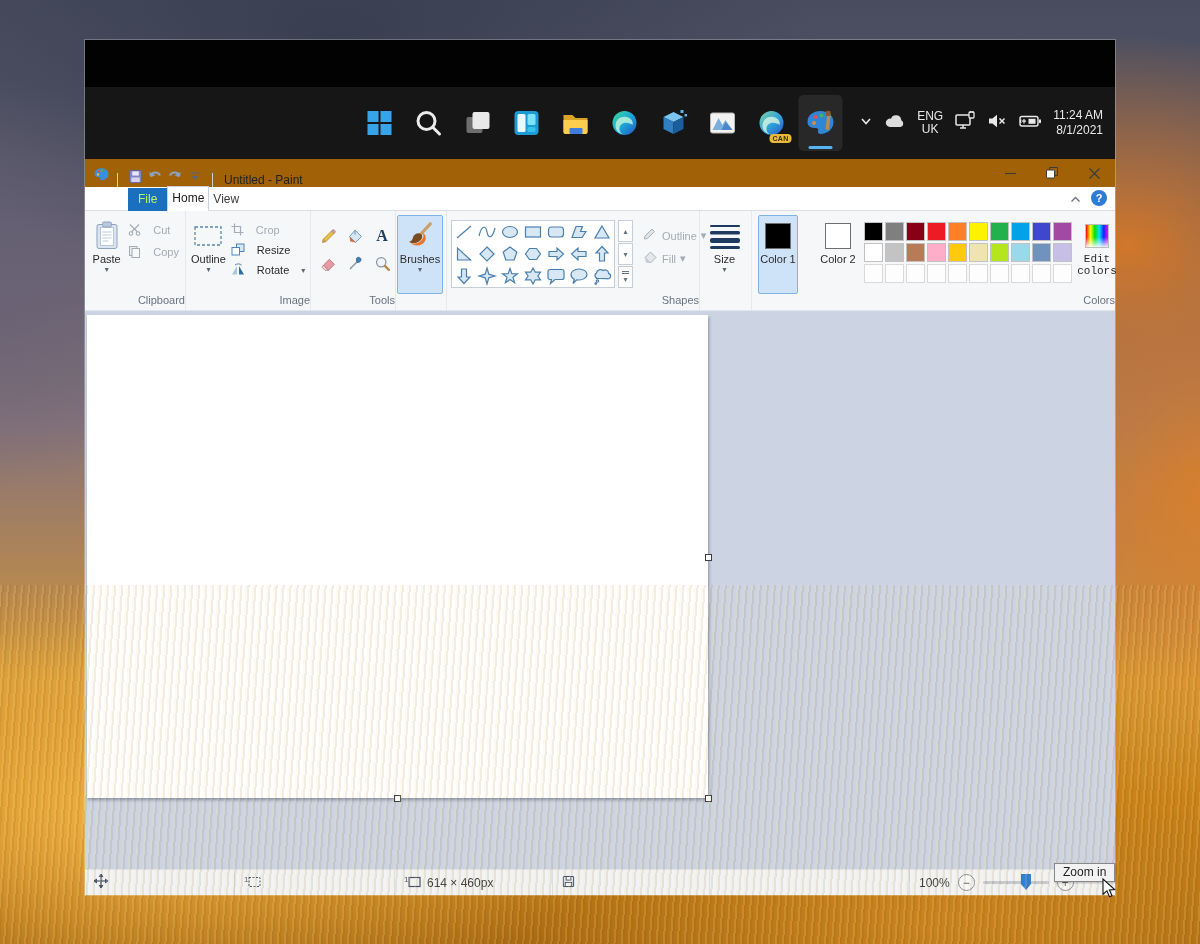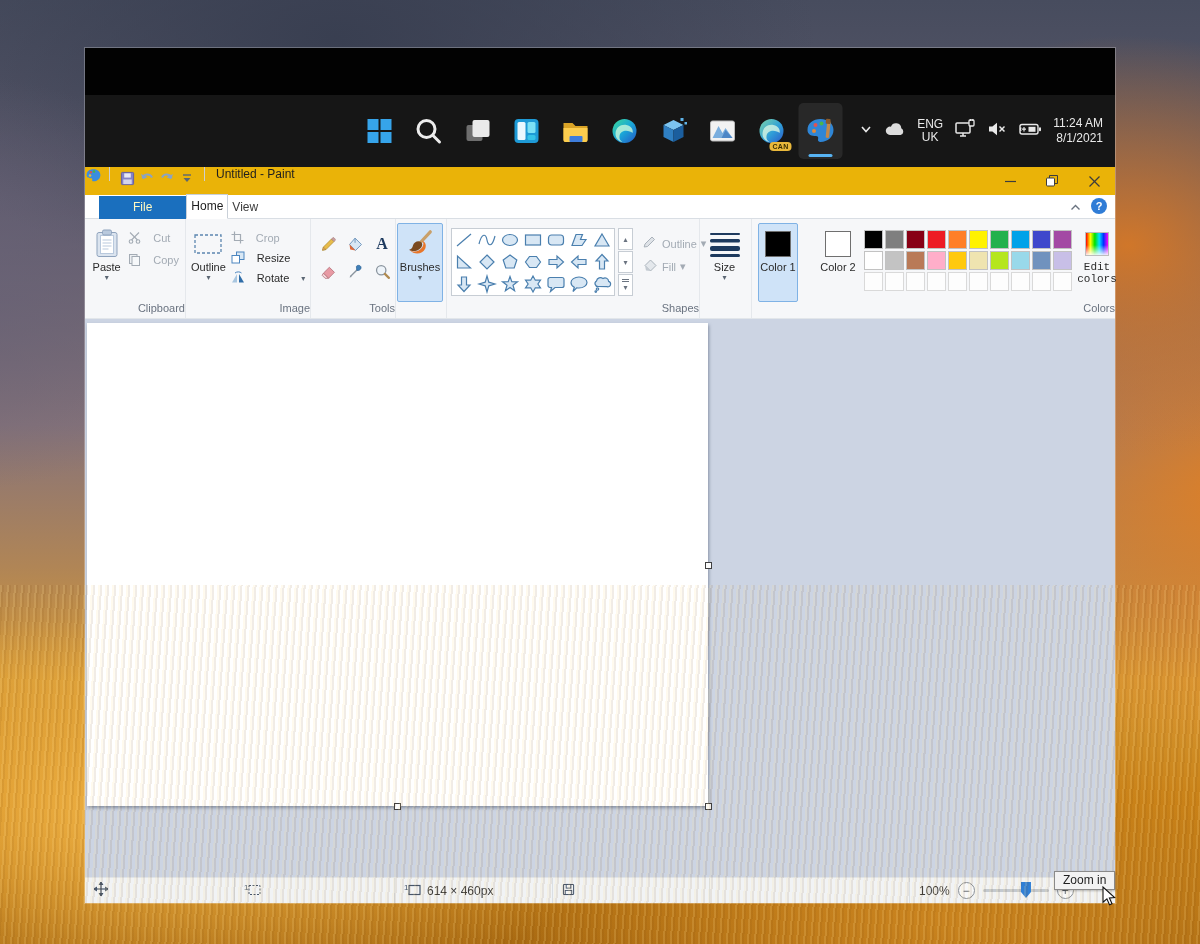--- a/index.html
+++ b/index.html
@@ -16,48 +16,48 @@
       radial-gradient(700px 280px at 12% 86%, rgba(242,182,73,.9), rgba(242,182,73,0) 70%),
       radial-gradient(600px 240px at 78% 97%, rgba(205,134,32,.9), rgba(205,134,32,0) 70%),
       linear-gradient(180deg,#474c5e 0%,#5d5a6c 22%,#86737a 45%,#b08556 60%,#d79a35 72%,#c98117 85%,#a96a12 100%);
   }
   .desktop::after{
     content:""; position:absolute; left:0; right:0; bottom:0; height:38%; pointer-events:none;
     background:repeating-linear-gradient(94deg, rgba(255,224,150,.16) 0 2px, rgba(120,70,10,.10) 2px 4px, transparent 4px 7px);
   }
 
   
-  .shot{ position:absolute; left:85px; top:48px; width:1030px; height:855px; outline:1px solid rgba(255,255,255,.25); background:#000; }
+  .shot{ position:absolute; left:85px; top:40px; width:1030px; height:855px; outline:1px solid rgba(255,255,255,.25); background:#000; }
   .black-strip{ height:47px; background:#020202; }
 
   
   .taskbar{ position:relative; height:72px; background:#161616; }
   .tb-center{ position:absolute; left:50%; top:0; transform:translateX(-50%); height:100%; display:flex; align-items:center; gap:5px; }
   .tb-tile{ position:relative; width:44px; height:56px; border-radius:5px; display:flex; align-items:center; justify-content:center; }
   .tb-tile svg{ display:block; }
   .tb-tile.active{ background:rgba(255,255,255,.08); }
   .tb-underline{ position:absolute; bottom:2px; left:50%; transform:translateX(-50%); width:24px; height:3px; border-radius:2px; background:#57b3f2; }
   .badge-can{ position:absolute; right:2px; bottom:8px; background:#e9b83b; color:#3c2f00; font-size:7px; font-weight:bold; padding:1px 3px; border-radius:4px; letter-spacing:.3px;}
   .tray{ position:absolute; right:12px; top:0; height:100%; display:flex; align-items:center; gap:11px; color:#e9e9e9; }
   .tray-lang{ font-size:12px; line-height:13px; text-align:center; }
   .tray-clock{ font-size:12px; line-height:15px; text-align:right; }
 
   
   .paint{ position:absolute; left:0; right:0; top:119px; bottom:0; background:#fff; display:flex; flex-direction:column; }
 
-  .titlebar{ height:28px; display:flex; align-items:flex-start; background:#eab308; }
+  .titlebar{ height:28px; display:flex; align-items:flex-end; padding-left:8px; background:#a16207; }
   .qat-sep{ width:1px; height:14px; background:#cfcfcf; margin:0 7px; }
   .qat-btn{ display:flex; align-items:center; justify-content:center; width:20px; height:22px; }
   .win-title{ font-size:12px; color:#1f1f1f; margin-left:4px; }
   .caption-btns{ margin-left:auto; display:flex; height:100%; }
   .cap-btn{ width:42px; height:100%; display:flex; align-items:center; justify-content:center; }
 
   .tabrow{ position:relative; height:24px; background:#fff; border-bottom:1px solid #d9dee4; display:flex; align-items:flex-end; padding-left:14px; }
   .tab{ font-size:12px; padding:4px 4px 5px; margin-bottom:-1px; }
-  .tab-file{ background:#1a6fbe; color:#fef9c3; padding:4px 34px 5px; }
+  .tab-file{ background:#1a6fbe; color:#bef264; padding:4px 10px 5px;margin-left:29px; }
   .tab-active{ background:#fff; color:#1b1b1b; border:1px solid #c9d0d8; border-bottom:1px solid #fff; }
   .tab-plain{ color:#3c3c3c; }
   .tabrow-right{ position:absolute; right:8px; bottom:3px; display:flex; align-items:center; gap:10px; }
   .help-circle{ width:16px; height:16px; border-radius:50%; background:#2f7cd6; color:#fff; font-size:11px; font-weight:bold; display:flex; align-items:center; justify-content:center; }
 
   
   .ribbon{ height:100px; background:#f6f7f9; border-bottom:1px solid #e2e6ea; display:flex; }
   .grp{ display:flex; flex-direction:column; border-right:1px solid #e5e8ec; }
   .grp-content{ flex:1; display:flex; padding:4px 2px 0 4px; }
   .grp-label{ height:16px; text-align:right; font-size:11px; color:#6a7380; }

